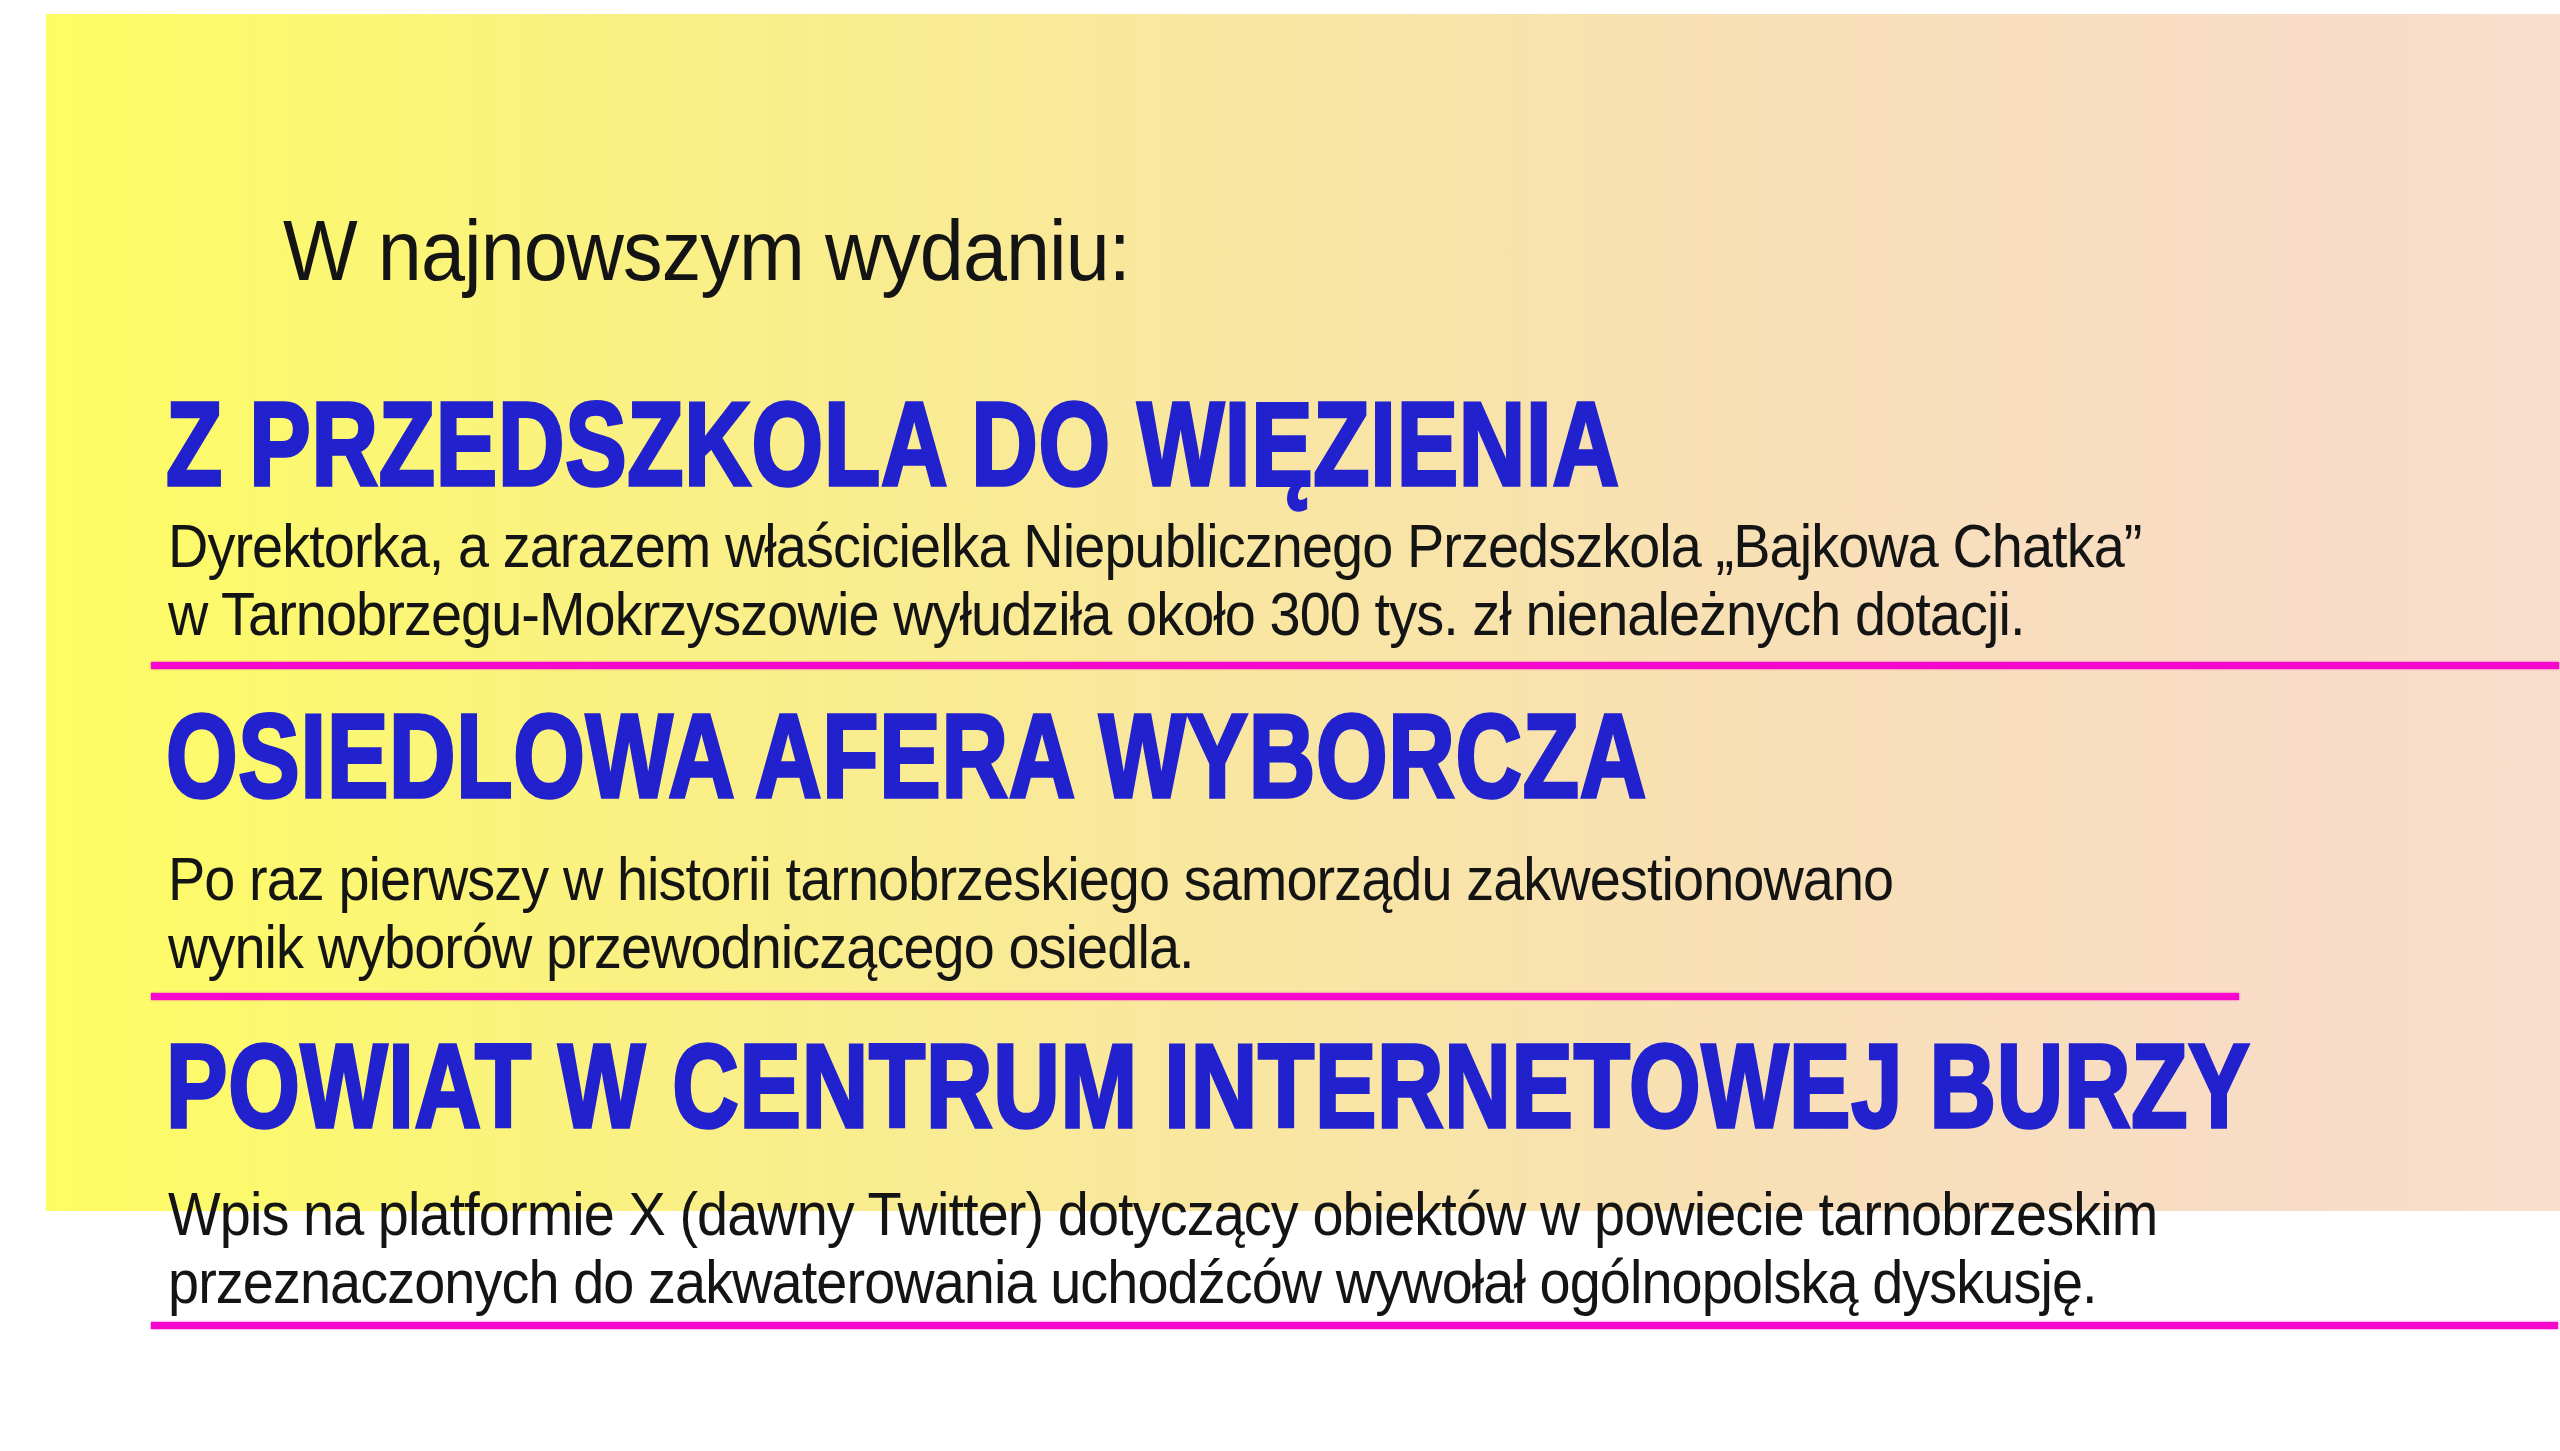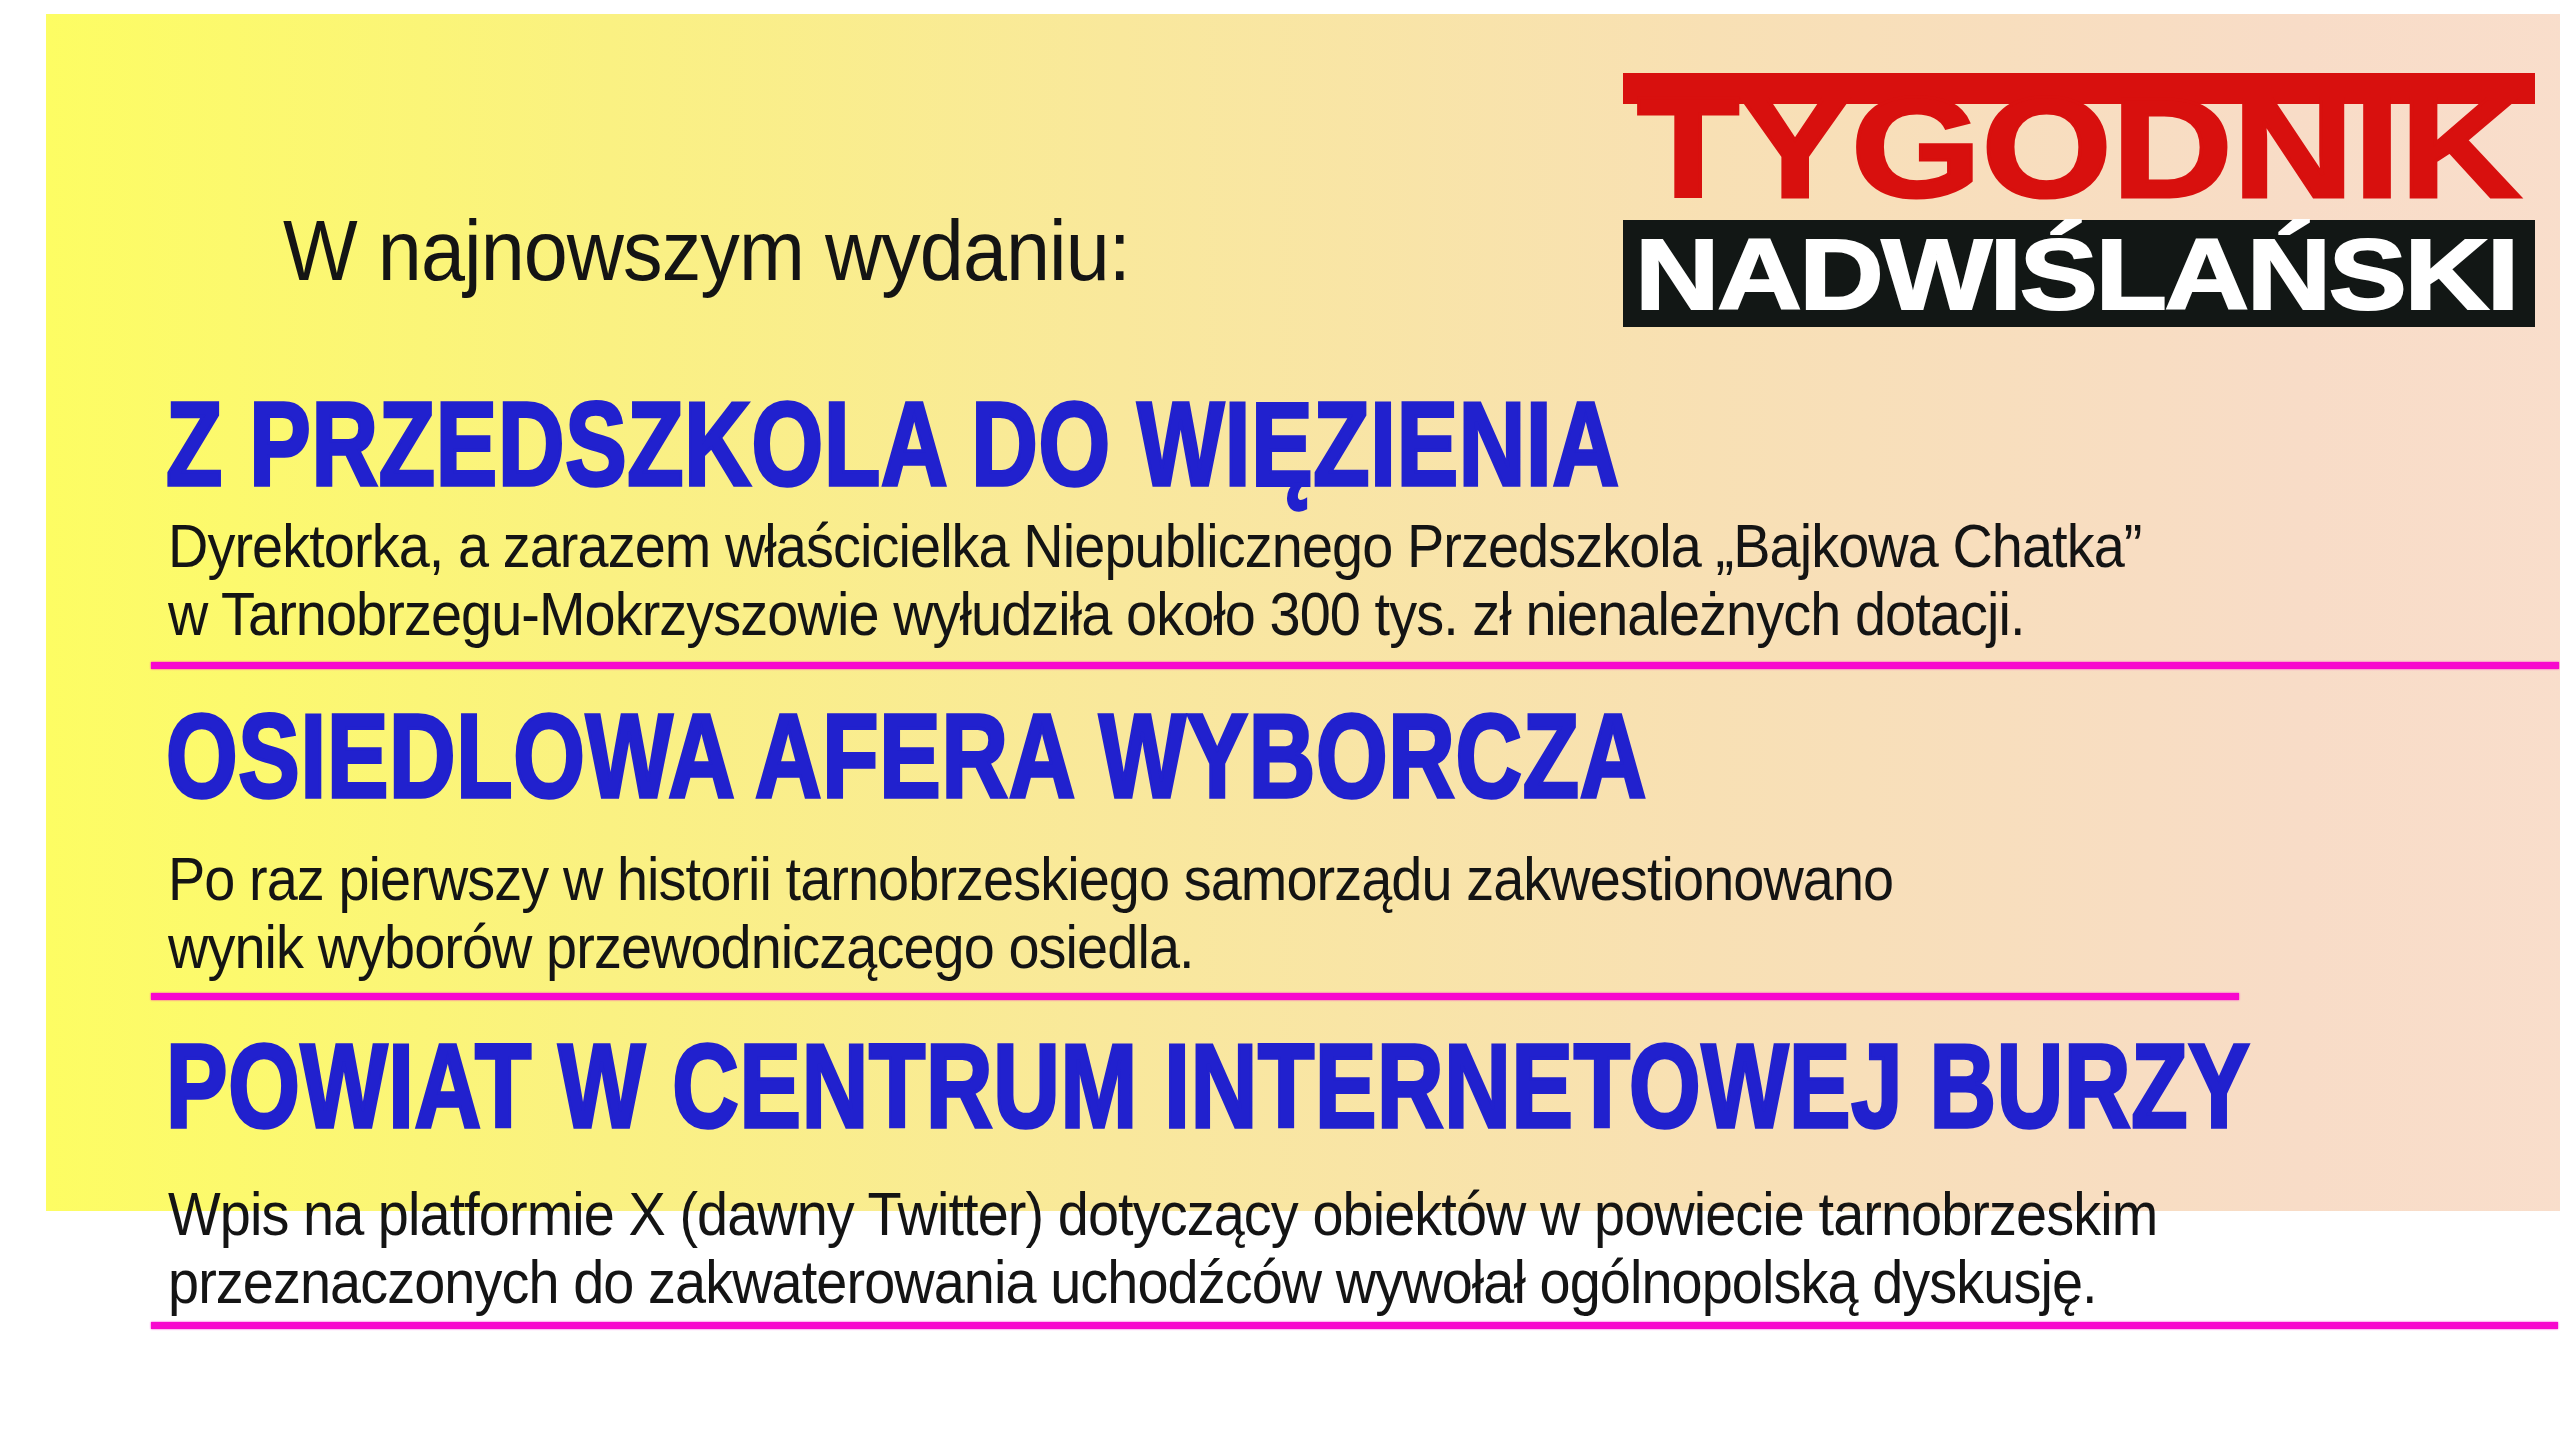--- a/index.html
+++ b/index.html
@@ -75,27 +75,20 @@
 </style>
 </head>
 <body>
 
 <div class="canvas">
 
   <div class="top-white-strip"></div>
 
   <div class="intro">W najnowszym wydaniu:</div>
 
-  <div class="logo">
-    <div class="logo-bar"></div>
-    <div class="logo-word-top">TYGODNIK</div>
-    <div class="logo-box">
-      <div class="logo-word-bottom">NADWIŚLAŃSKI</div>
-    </div>
-  </div>
 
   <div class="section sec1">
     <div class="headline">Z PRZEDSZKOLA DO WIĘZIENIA</div>
     <div class="bodytext">
       <div class="line">Dyrektorka, a zarazem właścicielka Niepublicznego Przedszkola „Bajkowa Chatka”</div>
       <div class="line">w Tarnobrzegu-Mokrzyszowie wyłudziła około 300 tys. zł nienależnych dotacji.</div>
     </div>
     <div class="rule"></div>
   </div>
 

